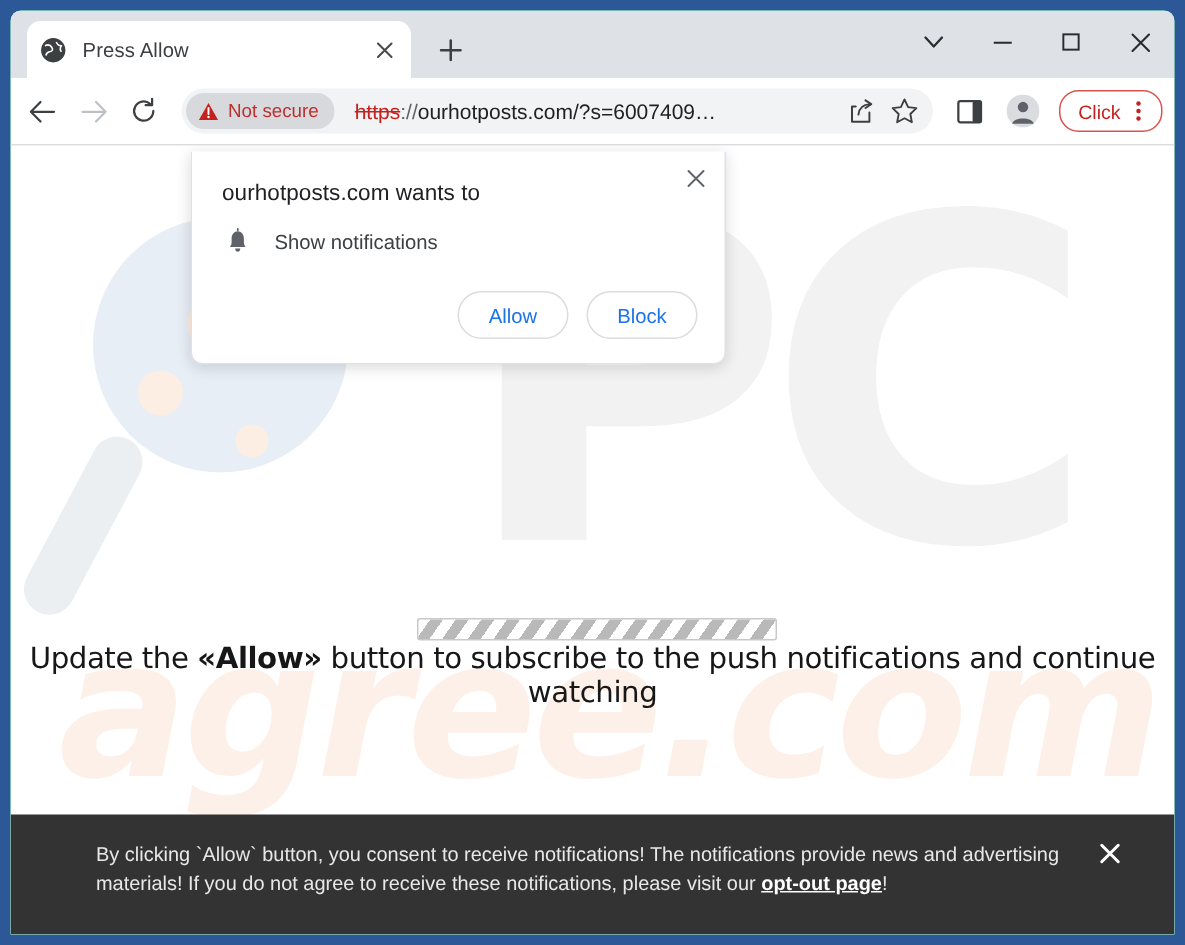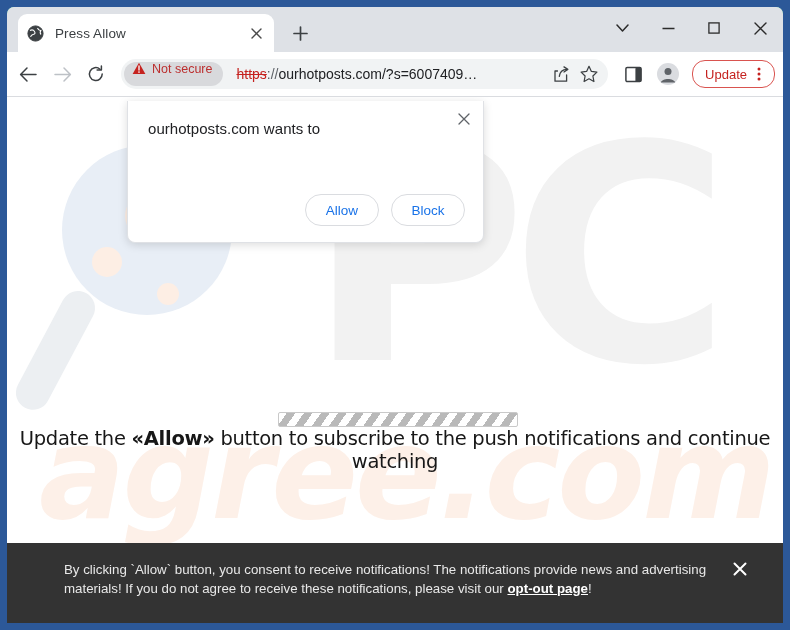--- a/index.html
+++ b/index.html
@@ -115,21 +115,21 @@
     margin: 0 5px 0 6px;
     padding-right: 6px;
     box-sizing: border-box;
     min-width: 0;
   }
   #not-secure-chip {
     height: 24px;
     background: #d8d9dc;
     border-radius: 12px;
     display: flex;
-    align-items: flex-start;
+    align-items: center;
     padding: 0 11px 0 8px;
     margin-left: 3px;
     flex: 0 0 auto;
   }
   #not-secure-icon { margin-right: 6px; display: flex; }
   #not-secure-label {
     font-size: 12.5px;
     color: #bc2f2f;
     white-space: nowrap;
   }
@@ -484,21 +484,21 @@
 
       <div class="toolbar-icon">
         <svg width="22" height="22" viewBox="0 0 22 22">
           <circle cx="11" cy="11" r="11" fill="#dadce0"></circle>
           <circle cx="11" cy="8.4" r="3.5" fill="#5f6368"></circle>
           <path d="M3.8 19.5 C5 14.8 17 14.8 18.2 19.5 Z" fill="#5f6368"></path>
         </svg>
       </div>
 
       <div id="update-button">
-        <span id="update-label">Update</span>
+        <span id="update-label">Click</span>
         <span id="update-menu-icon">
           <svg width="4" height="16" viewBox="0 0 4 16">
             <circle cx="2" cy="3" r="1.5" fill="#c5221f"></circle>
             <circle cx="2" cy="8" r="1.5" fill="#c5221f"></circle>
             <circle cx="2" cy="13" r="1.5" fill="#c5221f"></circle>
           </svg>
         </span>
       </div>
     </div>
 
@@ -519,20 +519,30 @@
 
       <div id="permission-dialog">
         <div id="dialog-close">
           <svg width="12" height="12" viewBox="0 0 12 12">
             <path d="M1 1 L11 11 M11 1 L1 11" stroke="#5f6368" stroke-width="1.3" stroke-linecap="round"></path>
           </svg>
         </div>
 
         <div id="dialog-title">ourhotposts.com wants to</div>
 
+        <div id="dialog-row">
+          <span id="bell-icon">
+            <svg width="17" height="18" viewBox="0 0 17 18">
+              <path d="M8.5 1.2 C8.5 1.2 8.5 0.3 8.5 0.3 M3.2 12.6 L13.8 12.6 C13.8 12.6 12.6 11.5 12.6 9.6 L12.6 6.9 C12.6 4.2 10.8 2.1 8.5 2.1 C6.2 2.1 4.4 4.2 4.4 6.9 L4.4 9.6 C4.4 11.5 3.2 12.6 3.2 12.6 Z" fill="#5f6368"></path>
+              <path d="M6.8 13.7 C6.8 15 7.6 15.9 8.5 15.9 C9.4 15.9 10.2 15 10.2 13.7 Z" fill="#5f6368"></path>
+              <rect x="7.9" y="0" width="1.2" height="2.1" rx="0.6" fill="#5f6368"></rect>
+            </svg>
+          </span>
+          <span id="dialog-option-label">Show notifications</span>
+        </div>
 
         <div id="dialog-actions">
           <button class="dialog-btn">Allow</button>
           <button class="dialog-btn">Block</button>
         </div>
       </div>
 
       <div id="consent-banner">
         <div id="consent-text"><span>By clicking `Allow` button, you consent to receive notifications! The notifications provide news and advertising materials! If you do not agree to receive these notifications, please visit our </span><a id="consent-optout" href="#">opt-out page</a><span>!</span></div>
         <div id="consent-close">

